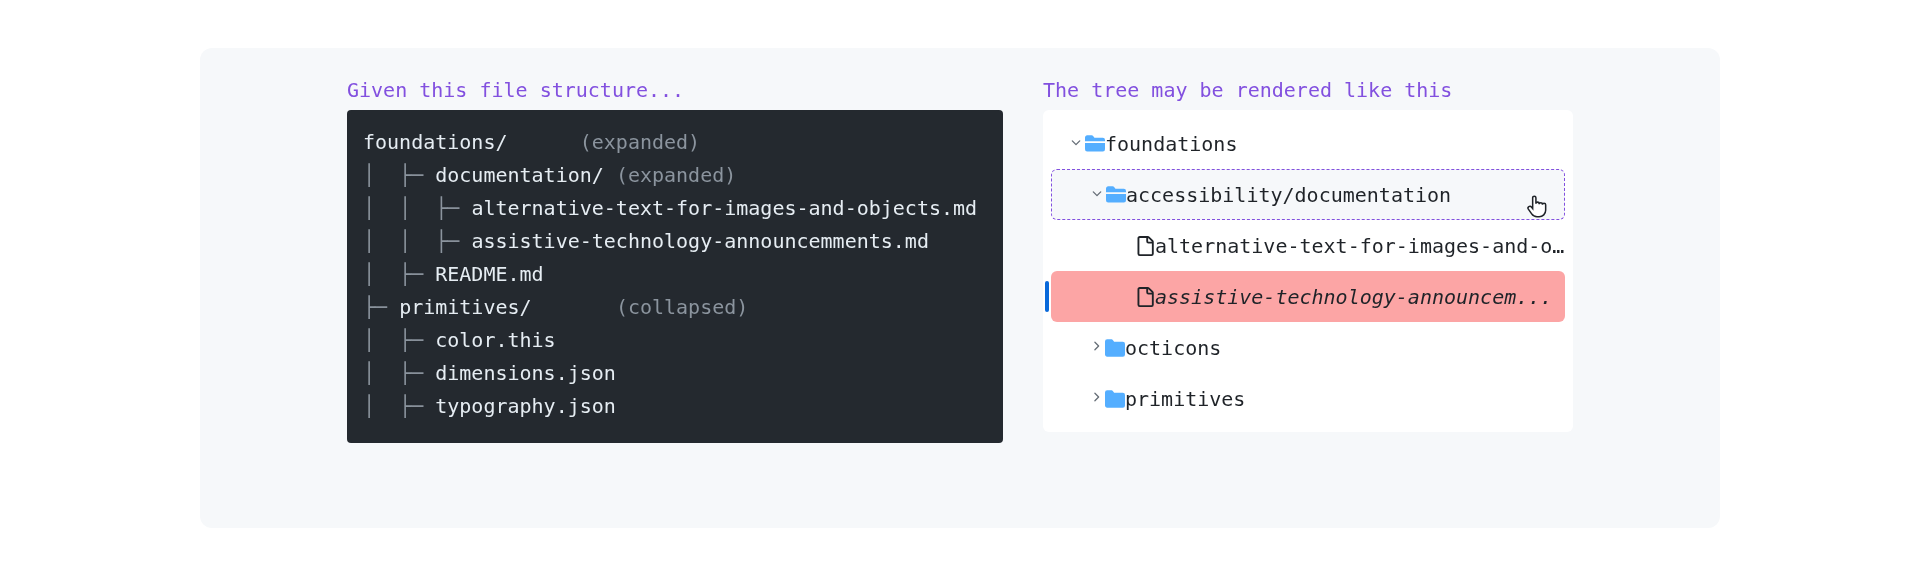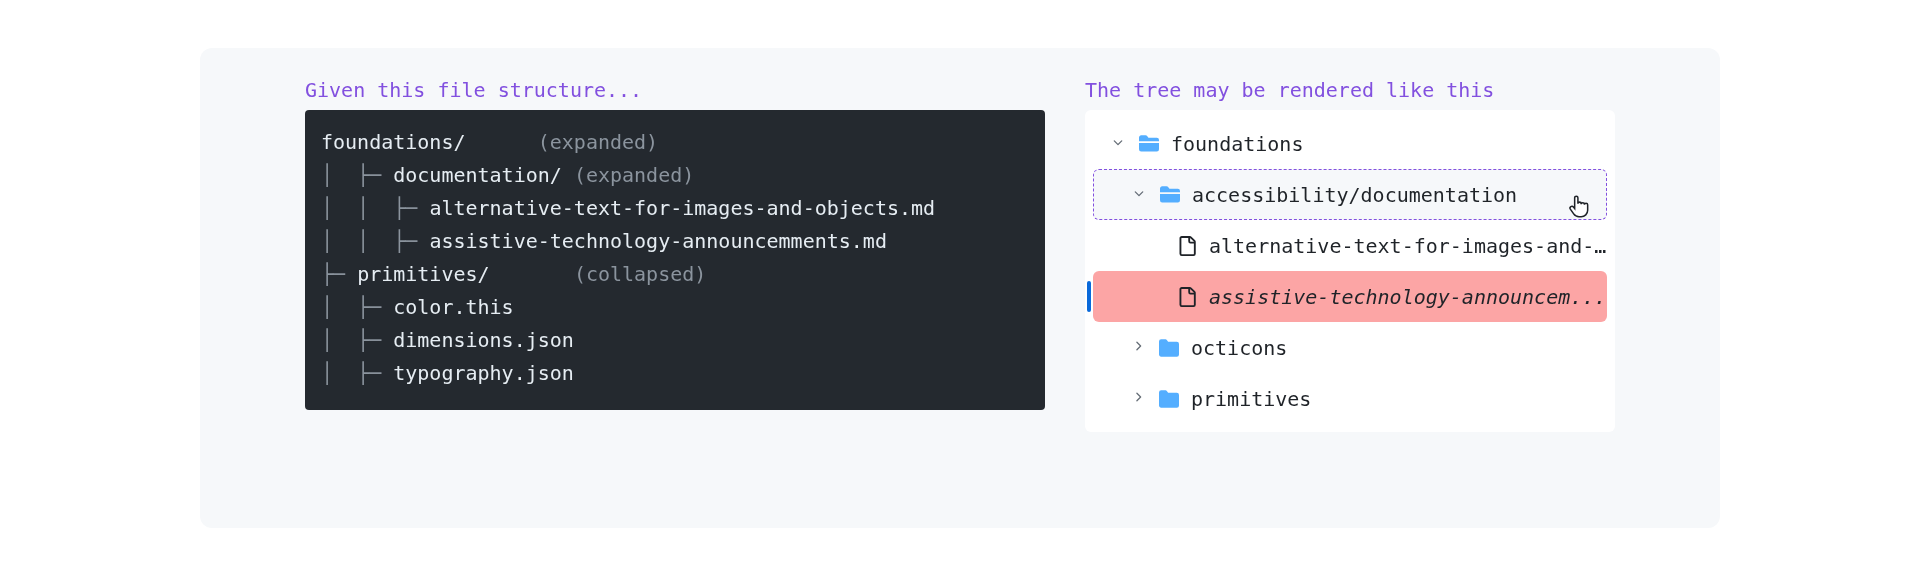--- a/index.html
+++ b/index.html
@@ -17,21 +17,21 @@
     height: 480px;
     background: #f6f8fa;
     border-radius: 12px;
     display: flex;
     padding: 30px 0 0 0;
     gap: 40px;
     justify-content: center;
   }
   
   .left-col {
-    width: 740px;
+    width: 656px;
     display: flex;
     flex-direction: column;
   }
   .caption {
     font-family: ui-monospace, SFMono-Regular, "SF Mono", Menlo, Consolas, monospace;
     font-size: 20px;
     color: #8250df;
     margin-bottom: 8px;
   }
   .dark-box {
@@ -56,21 +56,20 @@
   .tree-box {
     background: #ffffff;
     border-radius: 6px;
     padding: 8px 8px;
   }
   .tree-row {
     display: flex;
     align-items: center;
     height: 51px;
     border-radius: 6px;
-    gap: 12px;
     position: relative;
   }
   .tree-row.hover {
     background: #f6f8fa;
     border: 1.5px dashed #8250df;
   }
   .tree-row.selected {
     background: #fca5a5;
     font-style: italic;
   }
@@ -111,20 +110,21 @@
 <div class="canvas">
 
   <div class="left-col">
     <div class="caption">Given this file structure...</div>
     <div class="dark-box">
 
       <div class="dark-row"><span class="branch"></span><span class="name">foundations/</span><span class="branch">      </span><span class="state">(expanded)</span></div>
       <div class="dark-row"><span class="branch">│  ├─ </span><span class="name">documentation/</span><span class="branch"> </span><span class="state">(expanded)</span></div>
       <div class="dark-row"><span class="branch">│  │  ├─ </span><span class="name">alternative-text-for-images-and-objects.md</span></div>
       <div class="dark-row"><span class="branch">│  │  ├─ </span><span class="name">assistive-technology-announcemments.md</span></div>
+      <div class="dark-row"><span class="branch">│  ├─ </span><span class="name">README.md</span></div>
       <div class="dark-row"><span class="branch">├─ </span><span class="name">primitives/</span><span class="branch">       </span><span class="state">(collapsed)</span></div>
       <div class="dark-row"><span class="branch">│  ├─ </span><span class="name">color.this</span></div>
       <div class="dark-row"><span class="branch">│  ├─ </span><span class="name">dimensions.json</span></div>
       <div class="dark-row"><span class="branch">│  ├─ </span><span class="name">typography.json</span></div>
     </div>
   </div>
 
   <div class="right-col">
     <div class="caption">The tree may be rendered like this</div>
     <div class="tree-box">

